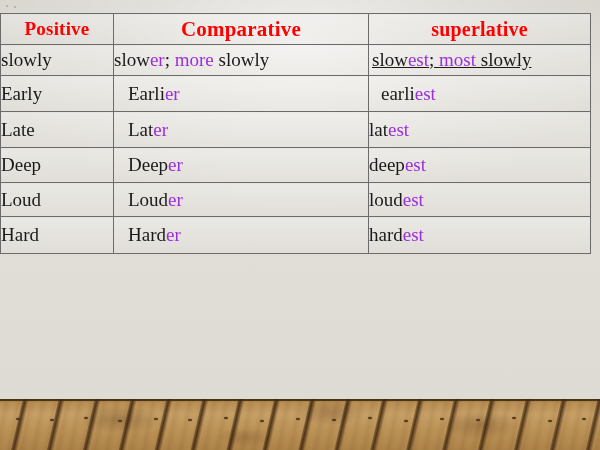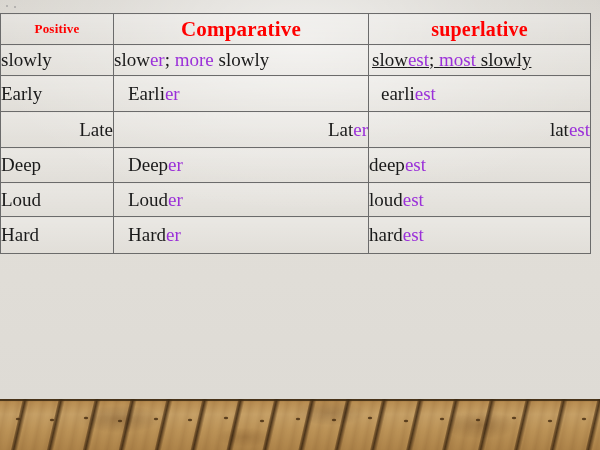--- a/index.html
+++ b/index.html
@@ -128,39 +128,39 @@
   col.c3 { width: 222px; }
 
   table.adv th {
     height: 30px;
     text-align: center;
     color: #ff0000;
     font-weight: bold;
     font-size: 20px;
     letter-spacing: 0.2px;
   }
-  table.adv th.h-pos { font-size: 13px; }
+  table.adv th.h-pos { font-size: 19px; }
   table.adv th.h-comp { font-size: 21px; }
   table.adv th.h-sup { font-size: 20px; }
 
   table.adv td {
     height: 33px;
     font-size: 19px;
     color: #1a1a1a;
     white-space: nowrap;
   }
   td.col-pos { padding-left: 3px; }
   td.col-comp { padding-left: 12px; }
   td.col-sup { padding-left: 6px; }
 
   
   tr.r-slowly td { height: 30px; }
   tr.r-quietly td { height: 31px; }
   tr.r-early td { height: 35px; }
-  tr.r-late td { height: 35px; text-align: right; }
+  tr.r-late td { height: 35px; }
   tr.r-deep td { height: 34px; }
   tr.r-loud td { height: 33px; }
   tr.r-hard td { height: 36px; }
 
   tr.r-slowly td.col-sup { padding-left: 3px; font-size: 19px; text-decoration: underline; }
   tr.r-quietly td.col-sup { padding-left: 12px; }
   tr.r-early td.col-sup { padding-left: 12px; }
   tr.r-early td.col-comp,
   tr.r-late td.col-comp,
   tr.r-deep td.col-comp,

